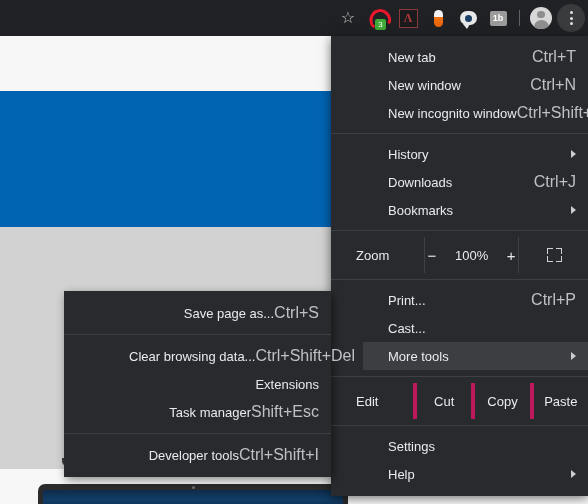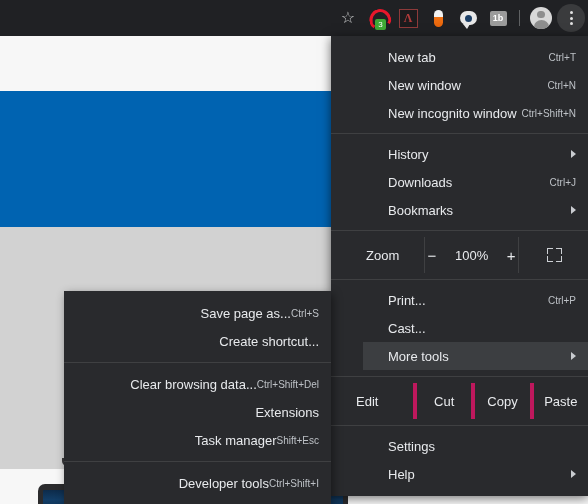--- a/index.html
+++ b/index.html
@@ -292,21 +292,21 @@
   .mi {
     height: 28px;
     display: flex;
     align-items: center;
     padding: 0 12px 0 25px;
     position: relative;
     white-space: nowrap;
     margin-left: 32px;
   }
   .mi .label { flex: 1 1 auto; }
-  .mi .accel { color: #bdc1c6; font-size: 10px; }
+  .mi .accel { color: #bdc1c6; font-size: 16px; }
   .mi.hl { background: #3c3e41; }
   .arrow {
     width: 0; height: 0;
     border-top: 4px solid transparent;
     border-bottom: 4px solid transparent;
     border-left: 5px solid #c9ccd0;
     margin-left: 6px;
   }
   .msep {
     height: 1px;
@@ -317,21 +317,21 @@
   
   .zoom-row {
     height: 36px;
     display: flex;
     align-items: stretch;
   }
   .zoom-label {
     flex: 0 0 93px;
     display: flex;
     align-items: center;
-    padding-left: 35px;
+    padding-left: 25px;
     box-sizing: border-box;
   }
   .zoom-ctl {
     flex: 1 1 auto;
     display: flex;
     align-items: center;
     justify-content: center;
     gap: 16px;
     border-left: 1px solid #3f4042;
     border-right: 1px solid #3f4042;
@@ -541,23 +541,20 @@
     <span class="arrow"></span>
   </div>
 
 </div>
 
 <div id="more-tools-submenu">
   <div class="mi">
     <span class="label">Save page as...</span>
     <span class="accel">Ctrl+S</span>
   </div>
-  <div class="mi">
-    <span class="label">Create shortcut...</span>
-  </div>
 
   <div class="msep"></div>
 
   <div class="mi">
     <span class="label">Clear browsing data...</span>
     <span class="accel">Ctrl+Shift+Del</span>
   </div>
   <div class="mi">
     <span class="label">Extensions</span>
   </div>

